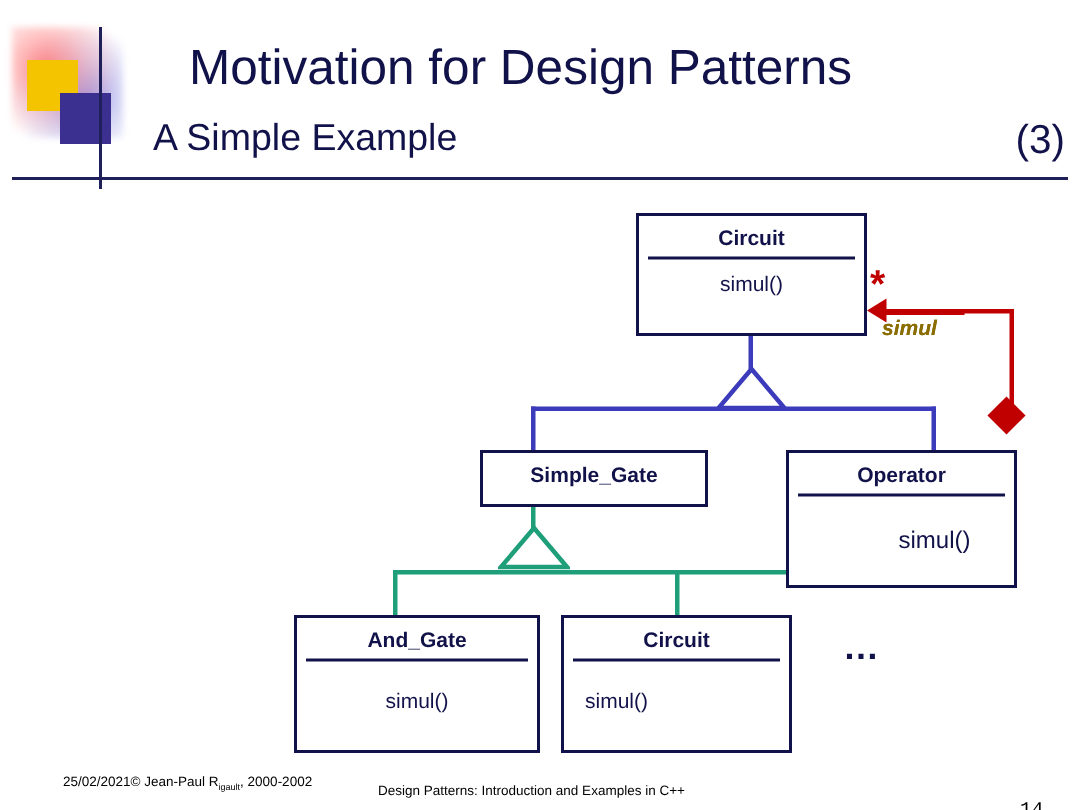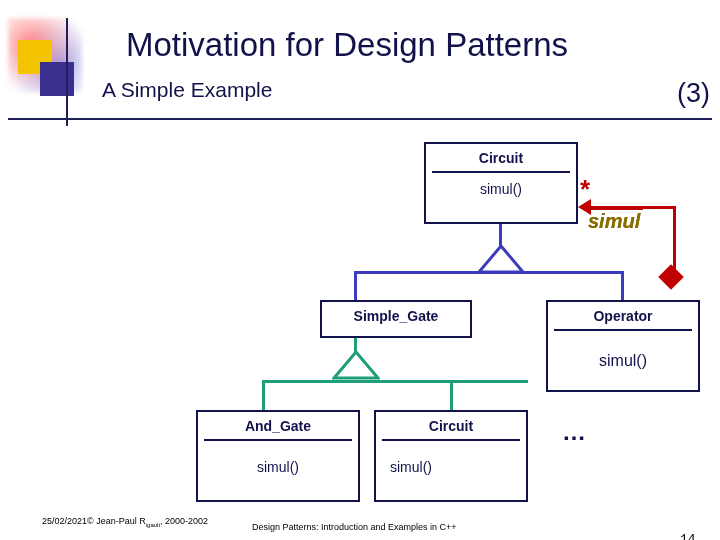--- a/index.html
+++ b/index.html
@@ -25,21 +25,21 @@
   #deco-vline  { left:66px; top:18px; width:2px; height:108px; background:#1f1f5a; }
   #deco-hline  { left:8px;  top:118px; width:704px; height:2px; background:#1f1f5a; }
 
   
   #title {
     position:absolute; left:102px; top:26px; width:610px;
     font-size:33px; color:#12124a; letter-spacing:0px; white-space:nowrap;margin-left:24px;
   }
   #subtitle {
     position:absolute; left:102px; top:78px;
-    font-size:21px; color:#12124a; white-space:nowrap;
+    font-size:25px; color:#12124a; white-space:nowrap;
   }
   #slide-part {
     position:absolute; right:10px; top:78px;
     font-size:27px; color:#12124a; white-space:nowrap;
   }
 
   
   .uml {
     position:absolute;
     background:#ffffff;
@@ -61,21 +61,21 @@
     color:#12124a;
     padding:8px 4px 8px 4px;
     box-sizing:border-box;
   }
 
   
   #box-circuit { left:424px; top:142px; width:154px; height:82px; }
   
   #box-simple-gate { left:280px; top:300px; width:152px; height:38px;margin-left:40px; }
   
-  #box-operator { left:546px; top:300px; width:154px; height:92px; }
+  #box-operator { left:524px; top:300px; width:154px; height:92px; }
   
   #box-andgate { left:196px; top:410px; width:164px; height:92px; }
   
   #box-inverter { left:374px; top:410px; width:154px; height:92px; }
 
   
   .line { position:absolute; background:#3b3bbb; }
   .line-green { position:absolute; background:#1f9e7a; }
 
   
@@ -88,21 +88,21 @@
                   border-top:8px solid transparent; border-bottom:8px solid transparent;
                   border-right:13px solid #c00000; }
   #assoc-diamond{ position:absolute; left:662px; top:268px; width:18px; height:18px;
                   background:#c00000; transform:rotate(45deg); }
   #assoc-star {
     position:absolute; left:580px; top:176px;
     font-size:26px; font-weight:bold; color:#c00000; line-height:1;
   }
   #assoc-label {
     position:absolute; left:588px; top:210px;
-    font-size:20px; font-style:italic; font-weight:bold; color:#8a6d00;
+    font-size:14px; font-style:italic; font-weight:bold; color:#8a6d00;
     text-shadow:0 0 0 #8a6d00;
   }
   #assoc-label-underline { position:absolute; left:585px; top:208px; width:58px; height:2px; background:#c00000; }
 
   
   #operator-ops {
     position:absolute; left:546px; top:352px; width:154px;
     text-align:center; font-size:16px; color:#12124a;
   }
 

